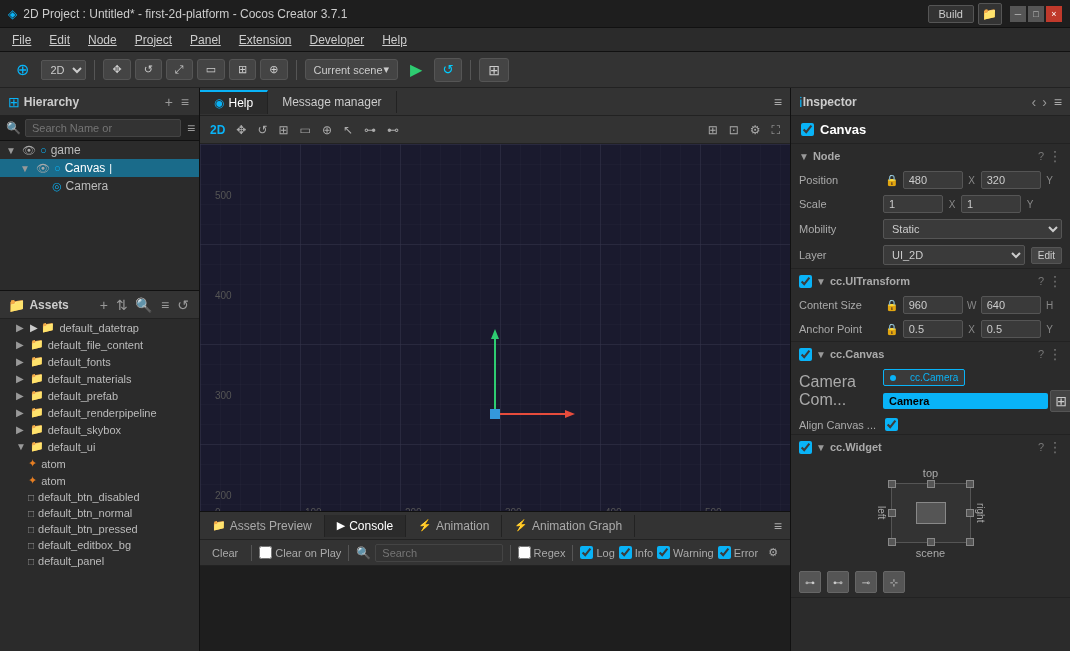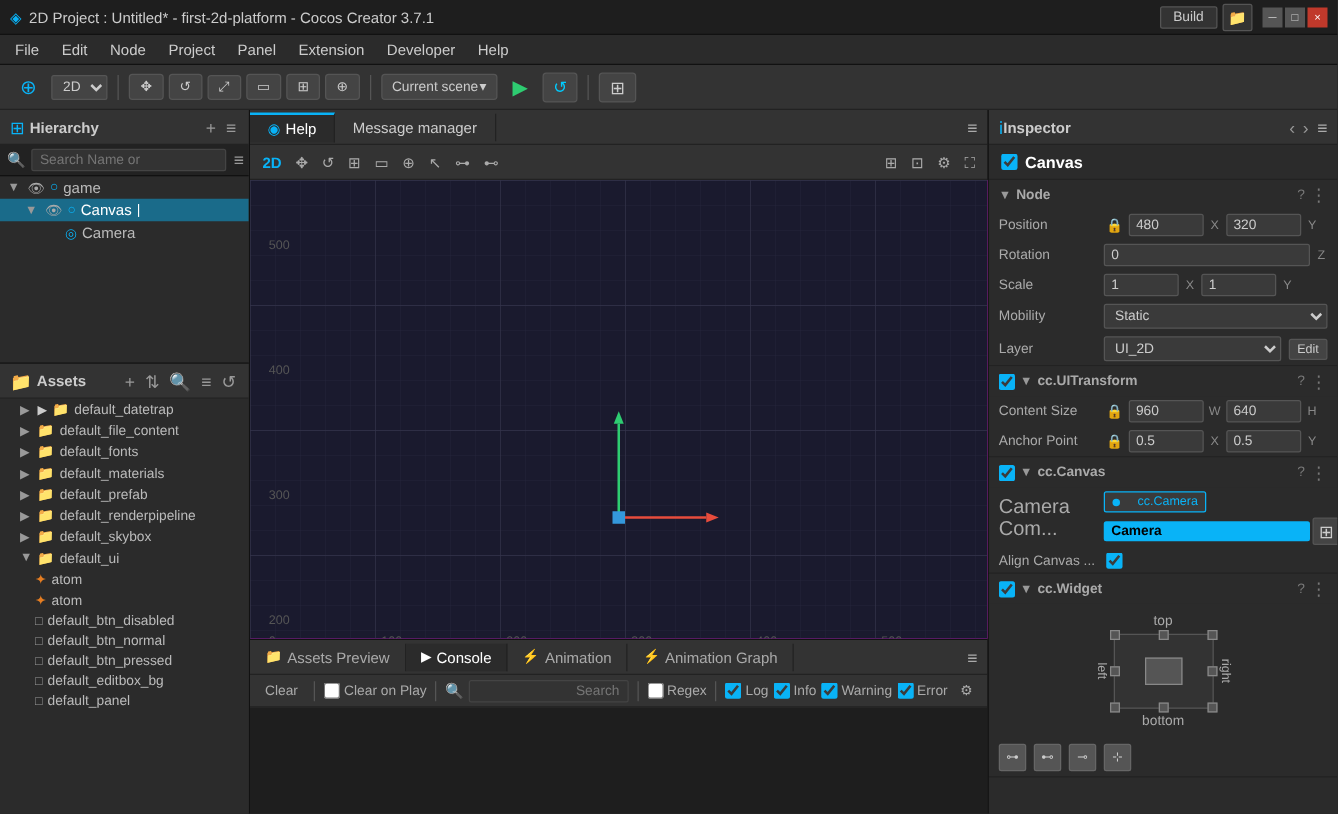--- a/index.html
+++ b/index.html
@@ -3,21 +3,21 @@
   <meta charset="utf-8">
   <style>
     * { box-sizing: border-box; margin: 0; padding: 0; }
     body { font-family: 'Segoe UI', Arial, sans-serif; font-size: 12px; background: #2b2b2b; color: #ccc; overflow: hidden; width: 1070px; height: 651px; }
 
     
     #titlebar { background: #1e1e1e; height: 28px; display: flex; align-items: center; padding: 0 8px; color: #ccc; font-size: 12px; border-bottom: 1px solid #111; }
 
     
     #menubar { background: #2b2b2b; height: 24px; display: flex; align-items: center; padding: 0 4px; border-bottom: 1px solid #111; gap: 2px; }
-    .menu-item { padding: 2px 8px; color: #ccc; cursor: pointer; font-size: 12px; border-radius: 2px; }
+    .menu-item { padding: 2px 8px; color: #ccc; cursor: pointer; font-size: 12px; border-radius: 2px; text-decoration: underline; }
 
     
     #toolbar { background: #333; height: 36px; display: flex; align-items: center; padding: 0 8px; border-bottom: 1px solid #222; gap: 4px; }
     .toolbar-btn { background: #444; border: 1px solid #555; color: #ccc; padding: 3px 8px; cursor: pointer; border-radius: 3px; font-size: 11px; display: flex; align-items: center; gap: 4px; }
     .toolbar-sep { width: 1px; height: 20px; background: #555; margin: 0 4px; }
     .scene-selector { background: #444; border: 1px solid #555; color: #ccc; padding: 3px 8px; border-radius: 3px; font-size: 11px; display: flex; align-items: center; gap: 1px; cursor: pointer; }
     .play-btn { background: #444; border: 1px solid #555; color: #0cf; width: 28px; height: 24px; display: flex; align-items: center; justify-content: center; cursor: pointer; border-radius: 3px; }
 
     
     #main { display: flex; height: calc(651px - 88px); }
@@ -392,21 +392,21 @@
       </div>
       <div id="console-toolbar">
         <button class="con-btn">Clear</button>
         <div class="console-sep"></div>
         <label class="con-check">
           <input type="checkbox" style="accent-color: rgb(9, 179, 247);">
           <span>Clear on Play</span>
         </label>
         <div class="console-sep"></div>
         <span style="color:#888; font-size:12px;">🔍</span>
-        <input type="text" class="search-input" style="width: 100px; text-align: right;" placeholder="Search">
+        <input type="text" class="search-input" style="width: 100px;" placeholder="Search">
         <div class="console-sep"></div>
         <label class="con-check">
           <input type="checkbox" style="accent-color: rgb(9, 179, 247);">
           <span>Regex</span>
         </label>
         <div class="console-sep"></div>
         <label class="con-check">
           <input type="checkbox" style="accent-color: rgb(9, 179, 247);" checked="">
           <span>Log</span>
         </label>
@@ -452,25 +452,20 @@
 
       <div class="insp-row">
         <span class="insp-label">Position</span>
         <span class="insp-lock">🔒</span>
         <input type="text" class="insp-field" value="480" style="">
         <span class="insp-axis">X</span>
         <input type="text" class="insp-field" value="320" style="">
         <span class="insp-axis">Y</span>
       </div>
 
-      <div class="insp-row">
-        <span class="insp-label">Rotation</span>
-        <input type="text" class="insp-field-wide" value="0" style="">
-        <span class="insp-axis">Z</span>
-      </div>
 
       <div class="insp-row">
         <span class="insp-label">Scale</span>
         <input type="text" class="insp-field" value="1" style="">
         <span class="insp-axis">X</span>
         <input type="text" class="insp-field" value="1" style="">
         <span class="insp-axis">Y</span>
       </div>
 
       <div class="insp-row">
@@ -568,21 +563,21 @@
             <div class="widget-handle tr"></div>
             <div class="widget-handle ml"></div>
             <div class="widget-handle mr"></div>
             <div class="widget-handle bl"></div>
             <div class="widget-handle bc"></div>
             <div class="widget-handle br"></div>
             <div class="widget-inner"></div>
           </div>
           <span class="widget-side-label">right</span>
         </div>
-        <span class="widget-bottom-label">bottom</span>
+        <span class="widget-bottom-label">scene</span>
       </div>
 
       <div class="widget-icons-row">
         <button class="widget-icon-btn">⊶</button>
         <button class="widget-icon-btn">⊷</button>
         <button class="widget-icon-btn">⊸</button>
         <button class="widget-icon-btn">⊹</button>
       </div>
     </div>
   </div>

